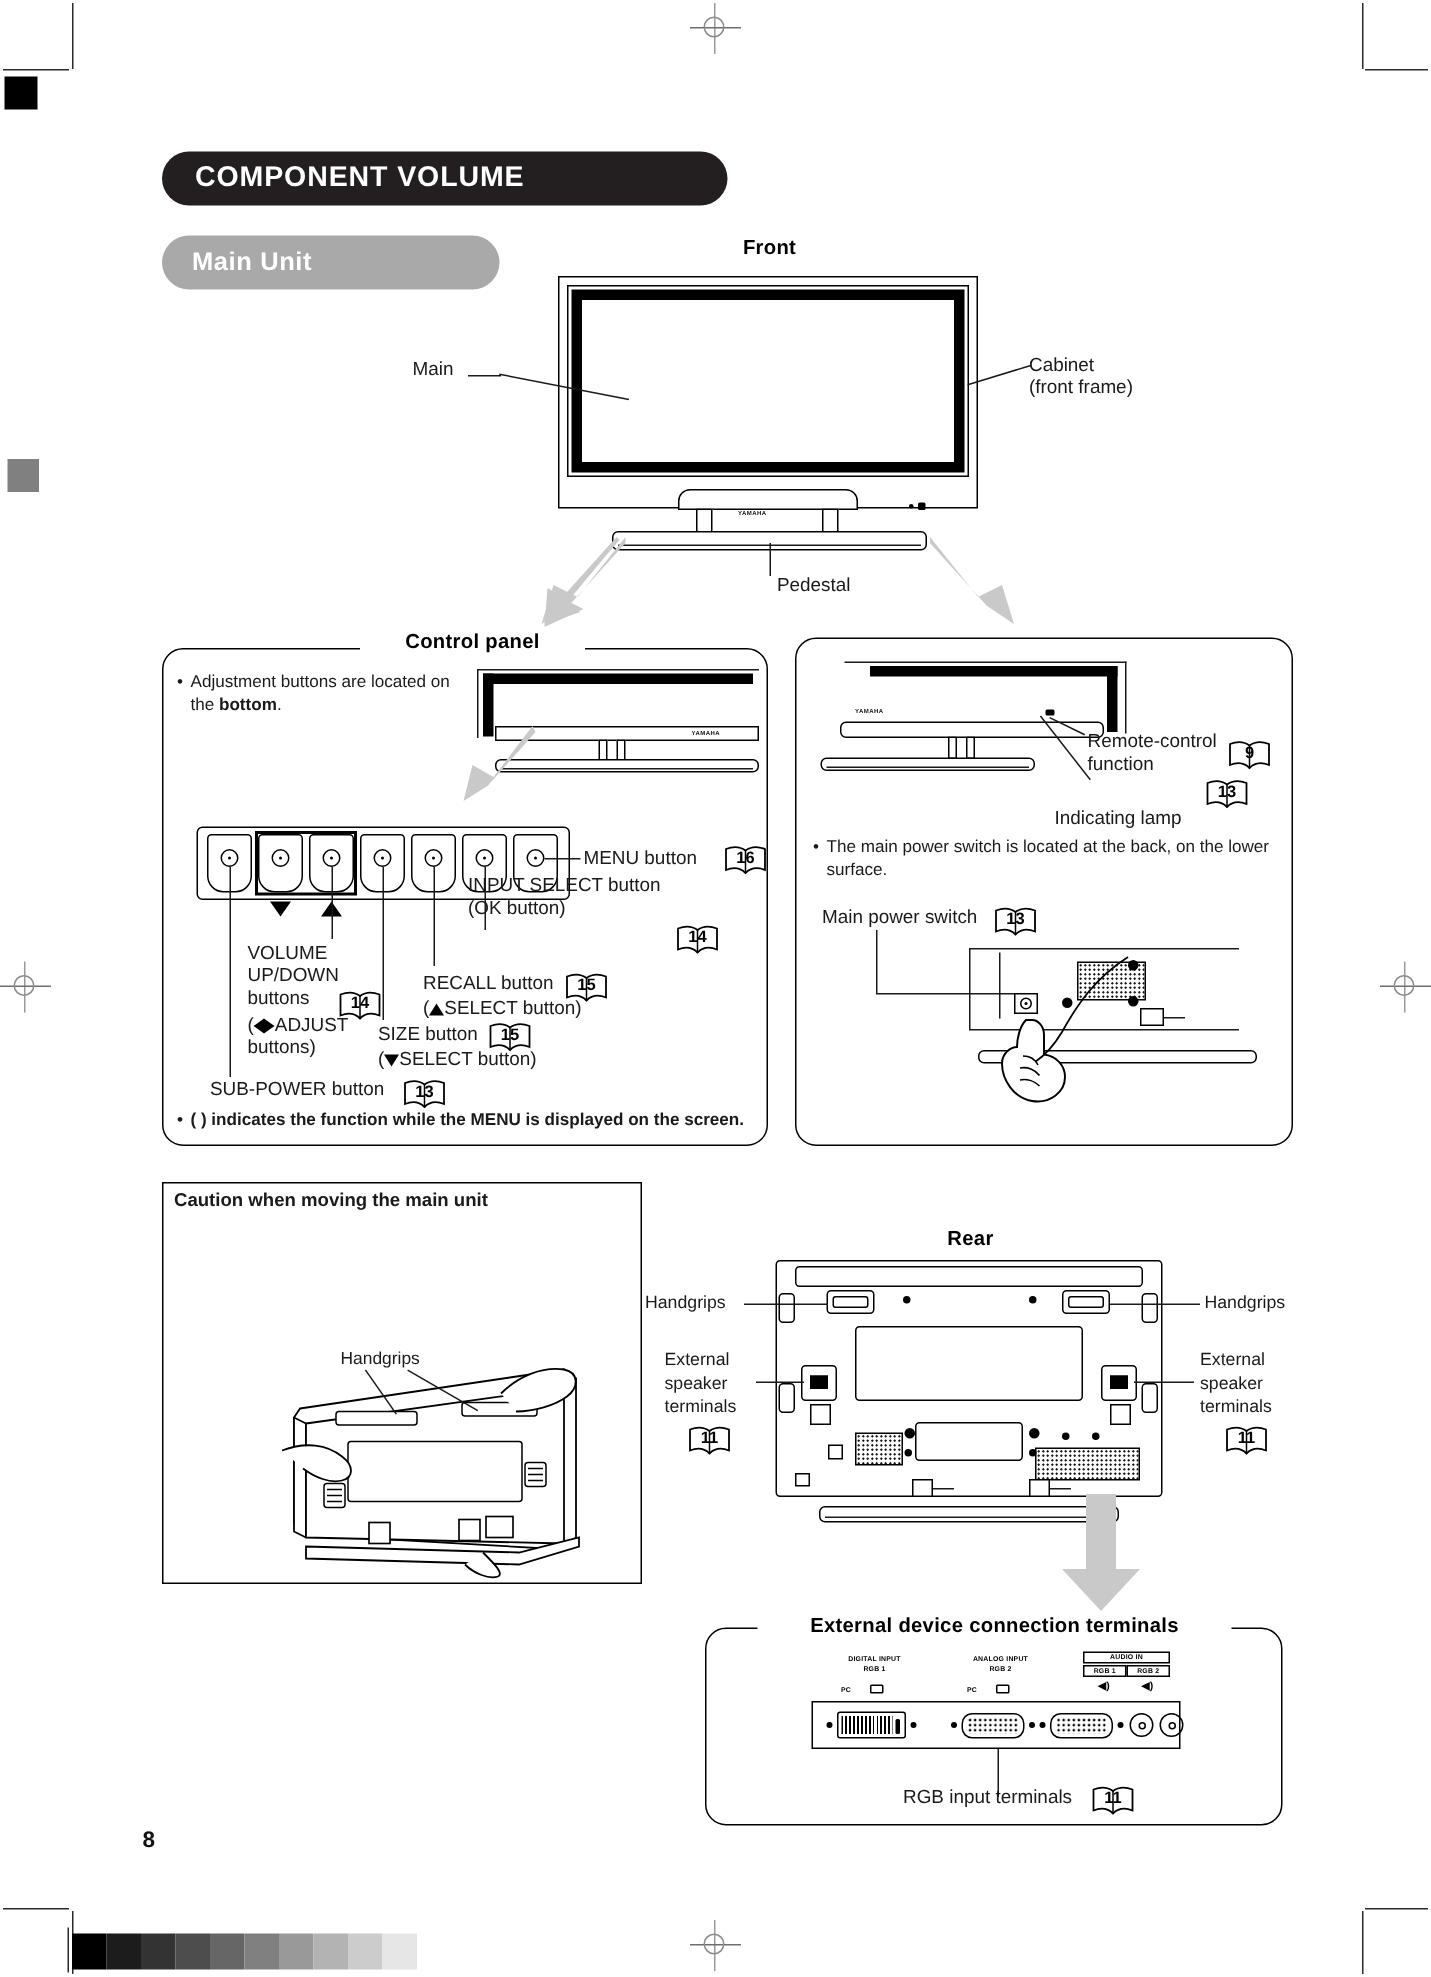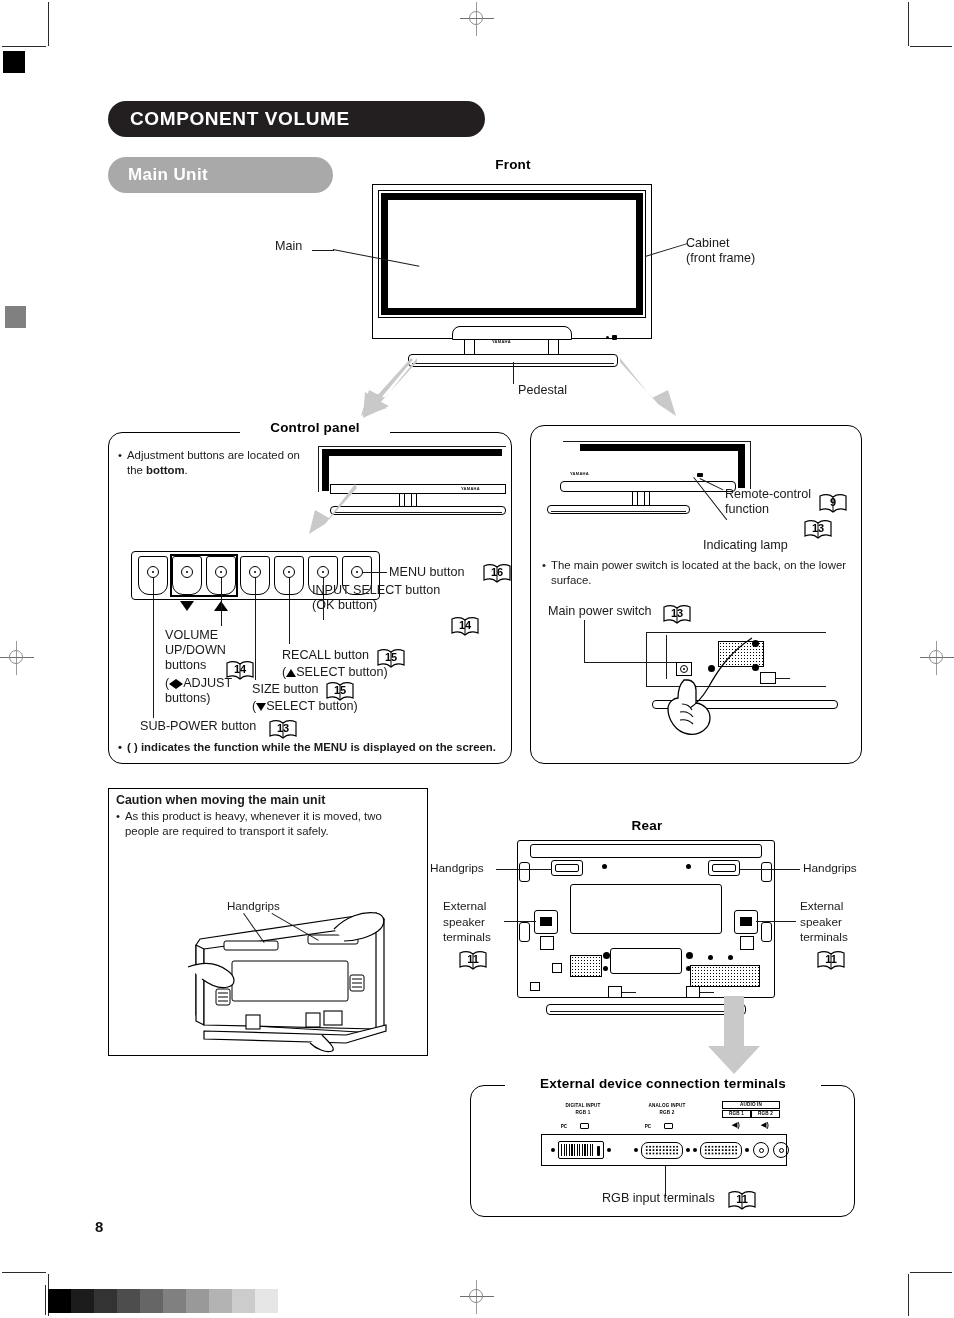--- a/index.html
+++ b/index.html
@@ -400,21 +400,20 @@
   <path d="M18 44 C23 43,28 45,31 48" fill="none" stroke="#000" stroke-width="1.1"></path>
 </svg>
 <svg class="abs" style="left:690px;top:636px;" width="130" height="74" viewBox="0 0 130 74">
   <path d="M62 2 C40 16,28 34,18 52 C12 62,6 68,0 72" fill="none" stroke="#000" stroke-width="1.2"></path>
 </svg>
 
 <div class="sqbox" style="left:108px;top:788px;width:320px;height:268px;"></div>
 <div class="txt bold" style="left:116px;top:793px;font-size:12.4px;">Caution when moving the main unit</div>
 <div class="txt" style="left:116px;top:809px;width:300px;">
   <ul class="bl">
-    <li>As this product is heavy, whenever it is moved, two people are required to transport it safely.</li>
   </ul>
 </div>
 <div class="lbl" style="left:227px;top:898px;font-size:11.6px;">Handgrips</div>
 
 <svg class="abs" style="left:180px;top:905px;" width="220" height="148" viewBox="0 0 220 148">
   <g fill="#fff" stroke="#000" stroke-width="1.2" stroke-linejoin="round">
     <polygon points="20,34 196,8 204,14 204,120 196,128 22,118 16,110 16,40"></polygon>
     <polygon points="16,40 24,44 24,120 16,116"></polygon>
     <polygon points="24,44 196,20 196,124 24,120"></polygon>
     <polygon points="196,8 204,14 196,20"></polygon>

